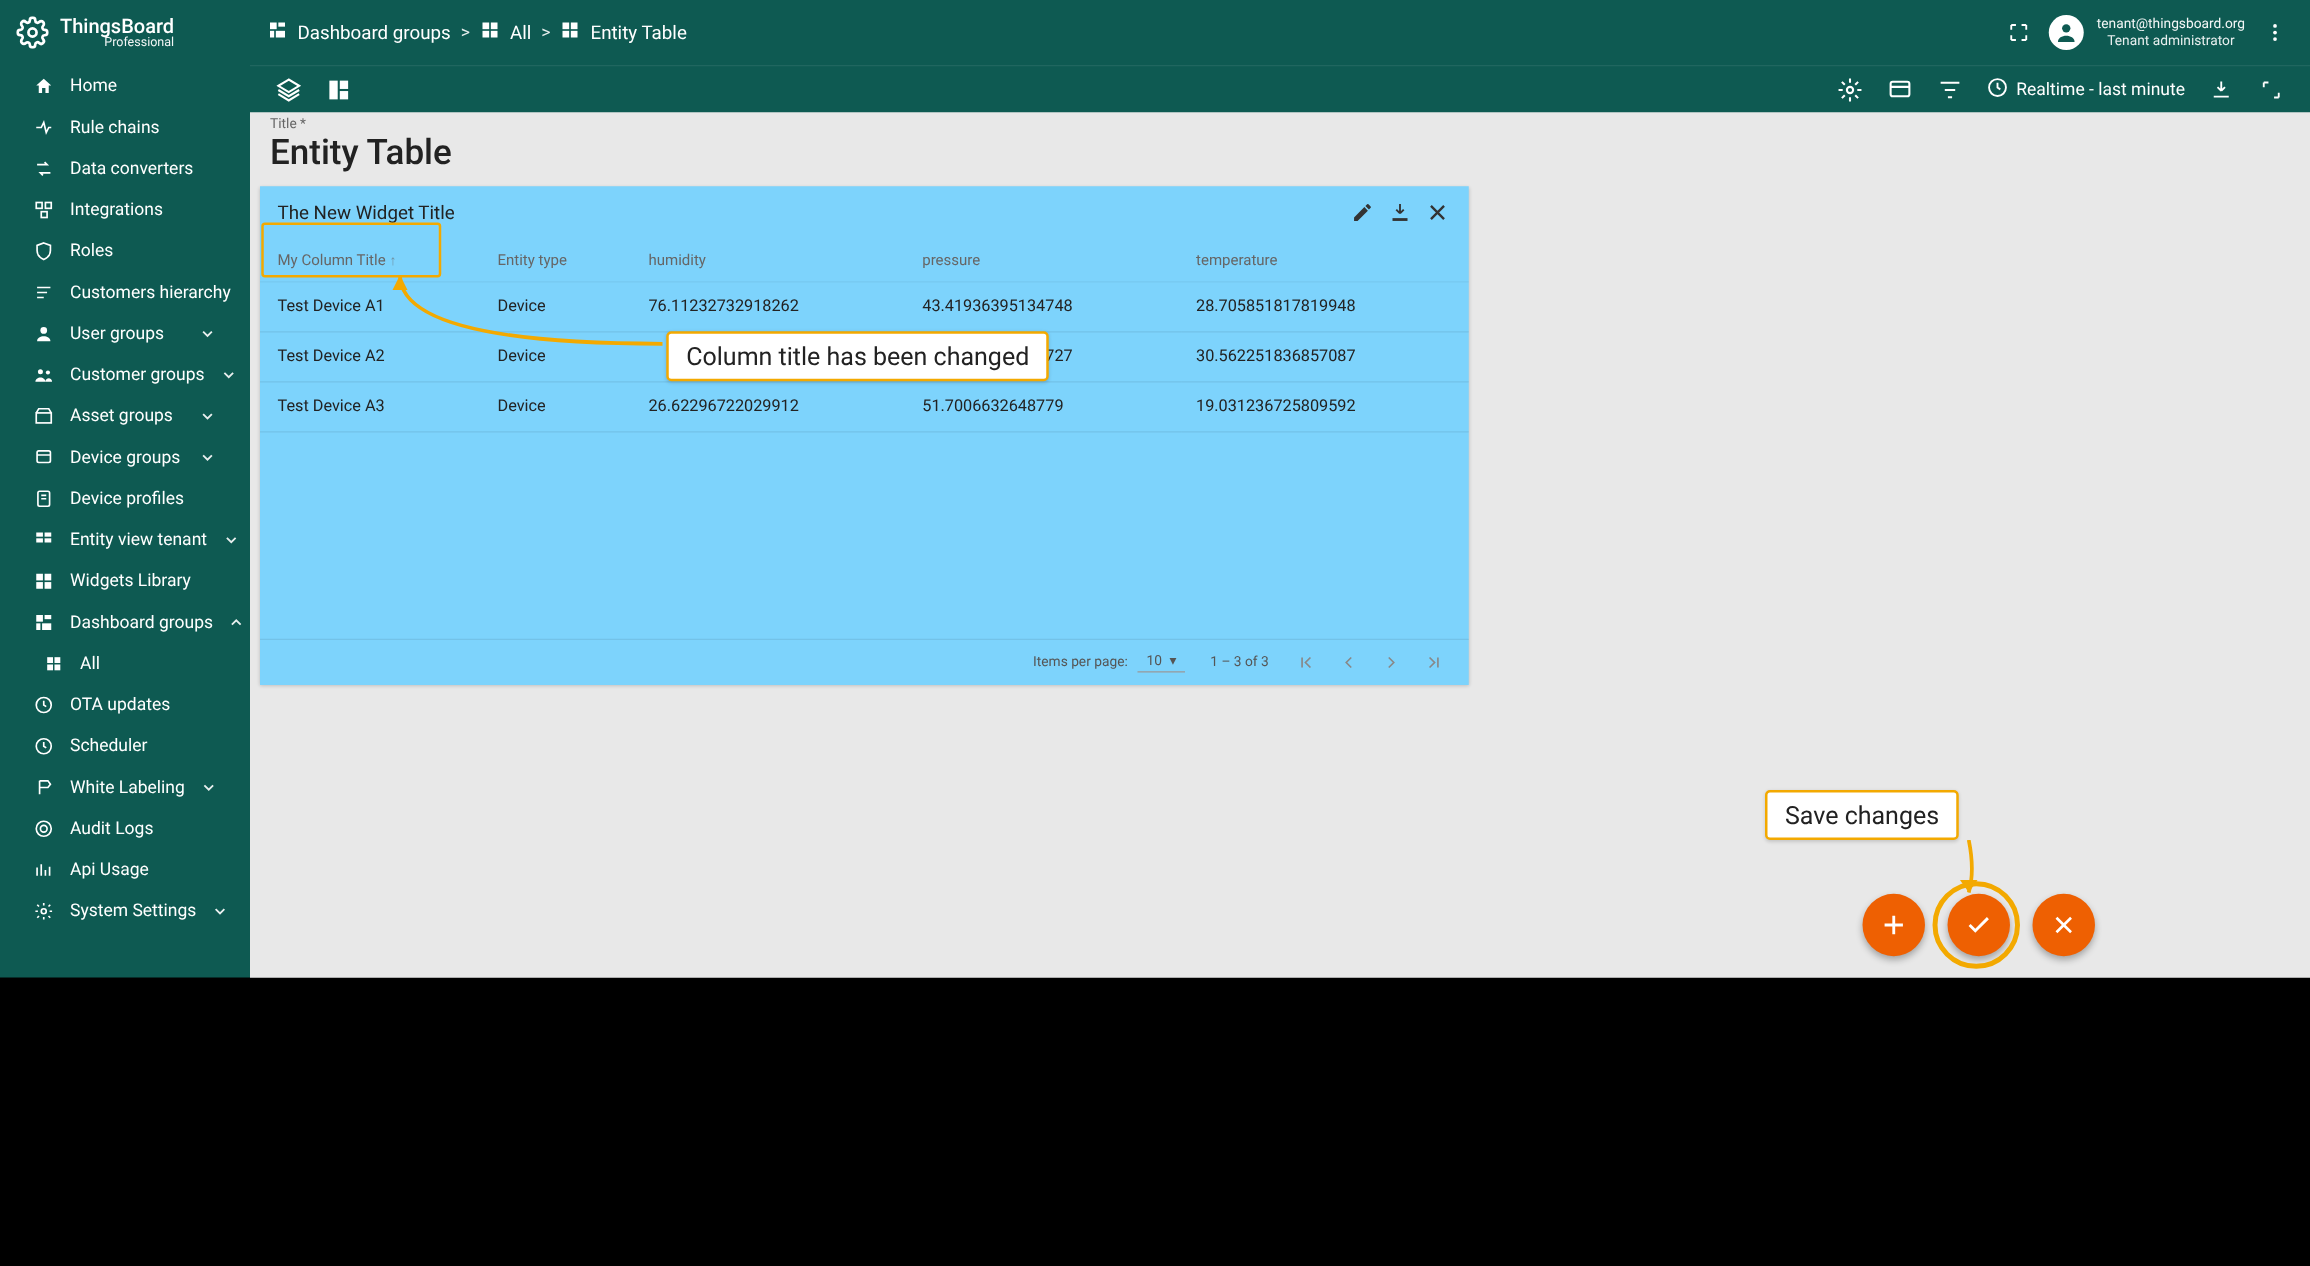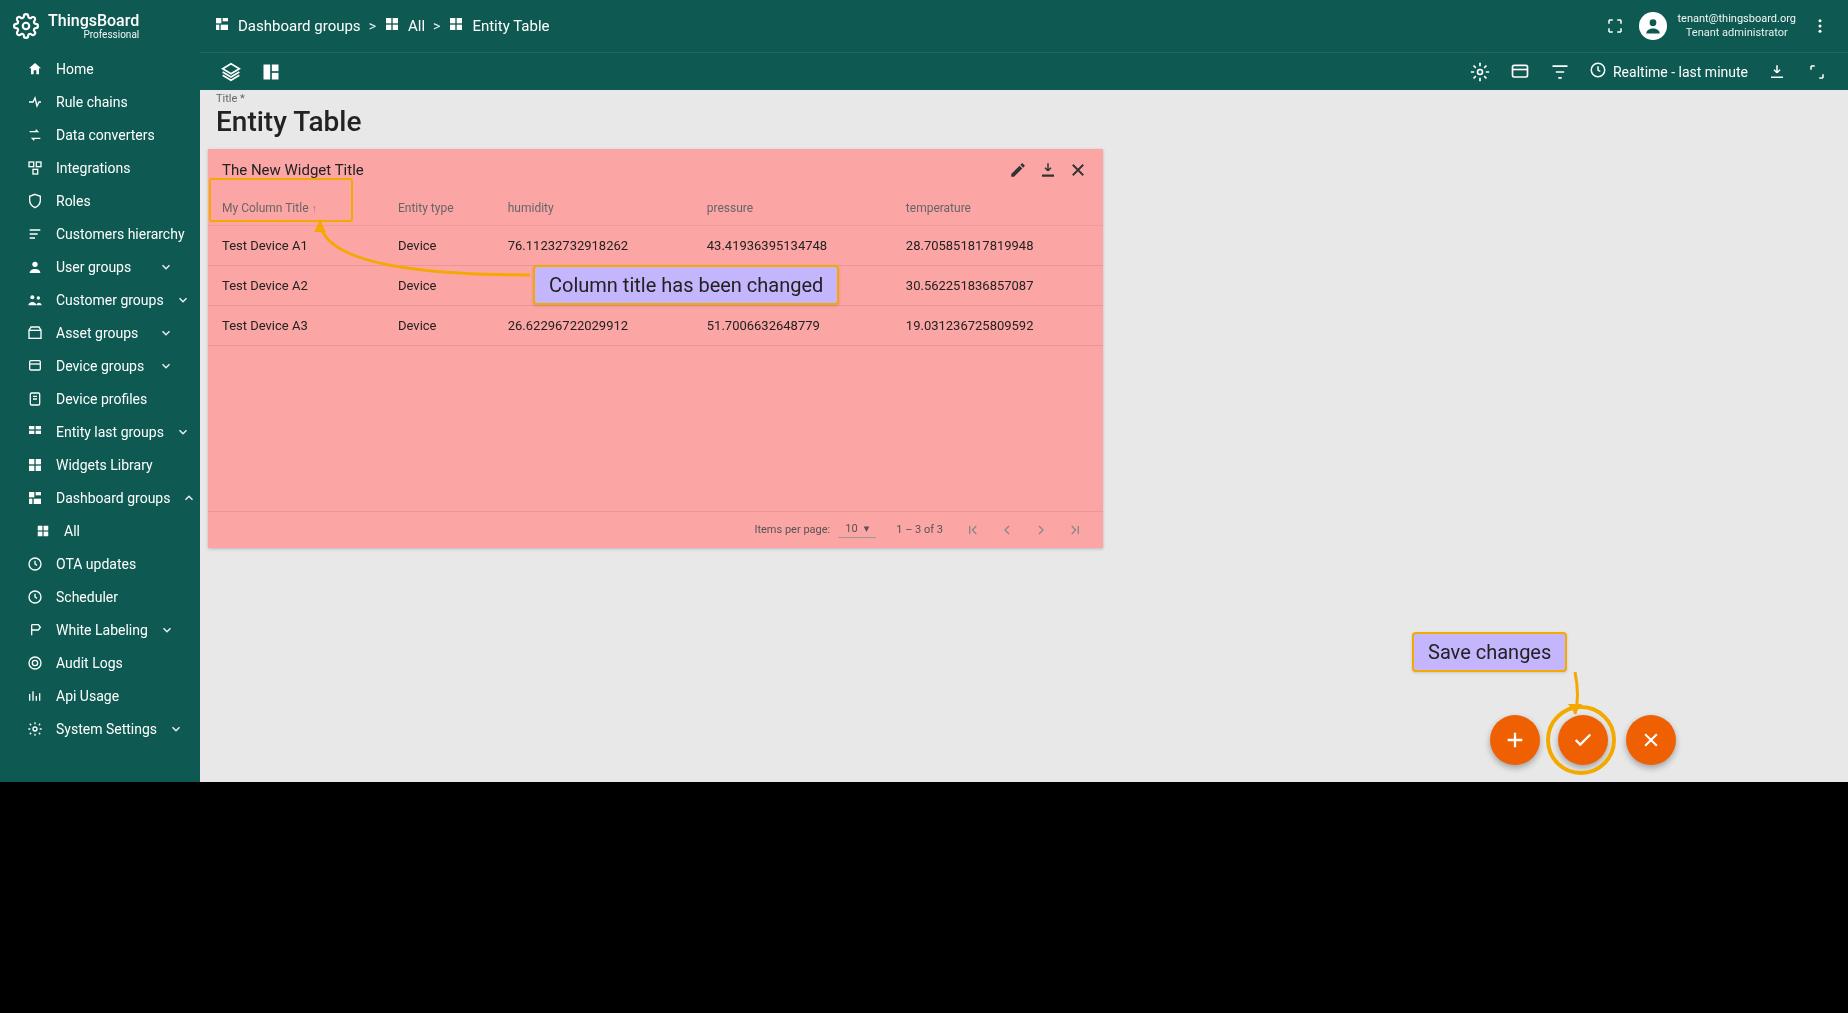--- a/index.html
+++ b/index.html
@@ -37,42 +37,42 @@
   .toolbar .right { margin-left: auto; display: flex; align-items: center; gap: 18px; }
   .toolbar .tool-icon { width: 22px; height: 22px; display: flex; align-items: center; justify-content: center; cursor: pointer; }
   .time-chip { display: flex; align-items: center; gap: 6px; font-size: 14px; }
 
   .canvas { flex: 1; background: #e8e8e8; padding: 0 8px 8px 8px; overflow: auto; position: relative; }
   .title-block { padding: 2px 8px 6px 8px; }
   .title-label { font-size: 11px; color: #666; }
   .title-value { font-size: 28px; font-weight: 500; color: #222; line-height: 1.2; }
 
   
-  .widget { width: 895px; background: #fca5a5; box-shadow: 0 1px 3px rgba(0,0,0,.2); margin: 4px 0 0 0; display: flex; flex-direction: column; border-radius: 0; }
+  .widget { width: 967px; background: #7dd3fc; box-shadow: 0 1px 3px rgba(0,0,0,.2); margin: 4px 0 0 0; display: flex; flex-direction: column; border-radius: 0; }
   .widget-header { display: flex; align-items: center; padding: 10px 14px; gap: 8px; }
   .widget-title { font-size: 15px; color: #222; flex: 1; }
   .widget-header .hicon { width: 22px; height: 22px; display: flex; align-items: center; justify-content: center; cursor: pointer; color: #444; }
 
   .table { width: 100%; border-collapse: collapse; table-layout: auto; }
   .table th { text-align: left; font-weight: 400; font-size: 12px; color: #666; padding: 10px 12px; border-bottom: 1px solid rgba(0,0,0,.05); white-space: nowrap; }
   .table th.first { padding-left: 14px; width: 178px; }
   .table th .sort { font-size: 11px; opacity: .6; margin-left: 3px; }
   .table td { font-size: 13px; color: #222; padding: 12px; border-bottom: 1px solid rgba(0,0,0,.08); white-space: nowrap; }
   .table td.first { padding-left: 14px; }
   .table-body-wrap { height: 320px; }
   .col-highlight { position: absolute; border: 2px solid #f3a900; border-radius: 3px; pointer-events: none; }
 
   .widget-footer { display: flex; align-items: center; justify-content: flex-end; padding: 8px 18px; gap: 20px; border-top: 1px solid rgba(0,0,0,.08); font-size: 11px; color: #555; }
   .widget-footer .ipp { display: flex; align-items: center; gap: 8px; }
   .widget-footer .sel { display: inline-flex; align-items: center; gap: 6px; border-bottom: 1px solid #999; padding: 0 2px 2px 2px; min-width: 38px; justify-content: center; }
   .widget-footer .pager { display: flex; align-items: center; gap: 14px; }
   .widget-footer .pbtn { width: 20px; height: 20px; display: flex; align-items: center; justify-content: center; cursor: pointer; color: #888; }
 
   
-  .callout { position: absolute; background: #c4b5fd; border: 2px solid #f3a900; border-radius: 4px; padding: 6px 14px; font-size: 20px; color: #222; box-shadow: 0 1px 3px rgba(0,0,0,.15); }
+  .callout { position: absolute; background: #ffffff; border: 2px solid #f3a900; border-radius: 4px; padding: 6px 14px; font-size: 20px; color: #222; box-shadow: 0 1px 3px rgba(0,0,0,.15); }
   .arrow-svg { position: absolute; pointer-events: none; }
 
   
   .fab-row { position: absolute; display: flex; gap: 18px; align-items: center; }
   .fab { width: 50px; height: 50px; border-radius: 50%; background: #ee6002; display: flex; align-items: center; justify-content: center; box-shadow: 0 3px 6px rgba(0,0,0,.3); cursor: pointer; }
   .fab svg { display: block; }
   .fab-ring { position: absolute; border: 4px solid #f3a900; border-radius: 50%; pointer-events: none; }
 
   .black-bar { height: 231px; background: #000; }
 </style>
@@ -213,21 +213,21 @@
         </div>
         <div class="nav-item">
           <span class="ico">
             <svg width="16" height="16" viewBox="0 0 24 24" fill="#fff">
               <rect x="3" y="3" width="8" height="5"></rect>
               <rect x="13" y="3" width="8" height="5"></rect>
               <rect x="3" y="10" width="8" height="5"></rect>
               <rect x="13" y="10" width="8" height="5"></rect>
             </svg>
           </span>
-          <span class="lbl">Entity last groups</span>
+          <span class="lbl">Entity view tenant</span>
           <span class="chev">
             <svg width="14" height="14" viewBox="0 0 24 24" fill="none" stroke="#fff" stroke-width="2.5">
               <path d="M6 9l6 6 6-6"></path>
             </svg>
           </span>
         </div>
         <div class="nav-item">
           <span class="ico">
             <svg width="16" height="16" viewBox="0 0 24 24" fill="#fff">
               <rect x="3" y="3" width="8" height="8"></rect>

